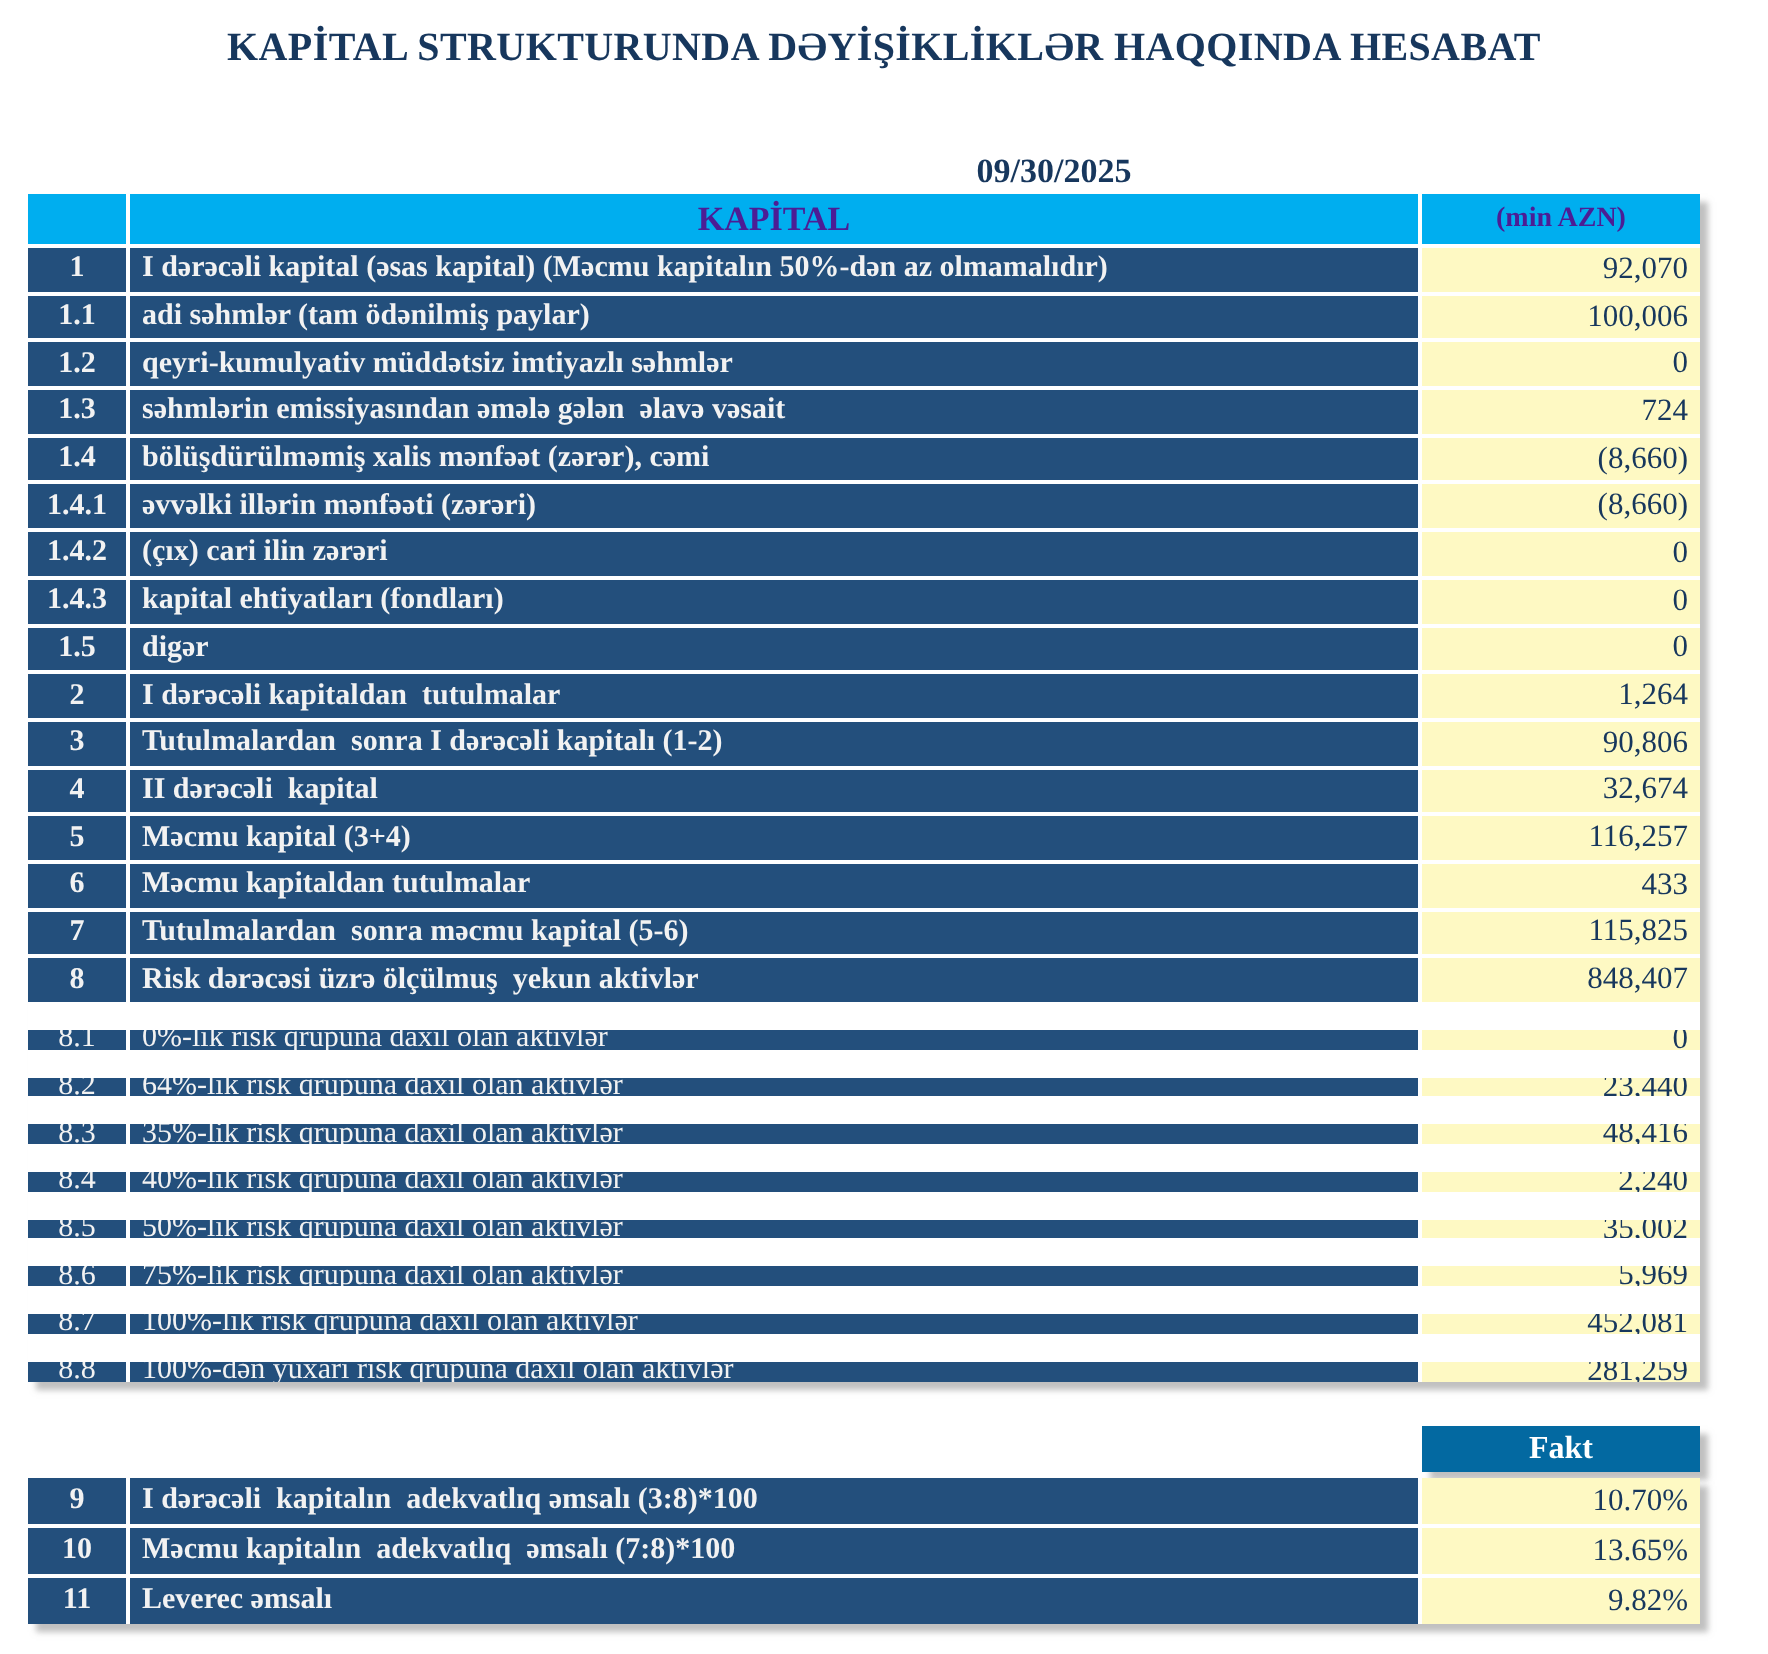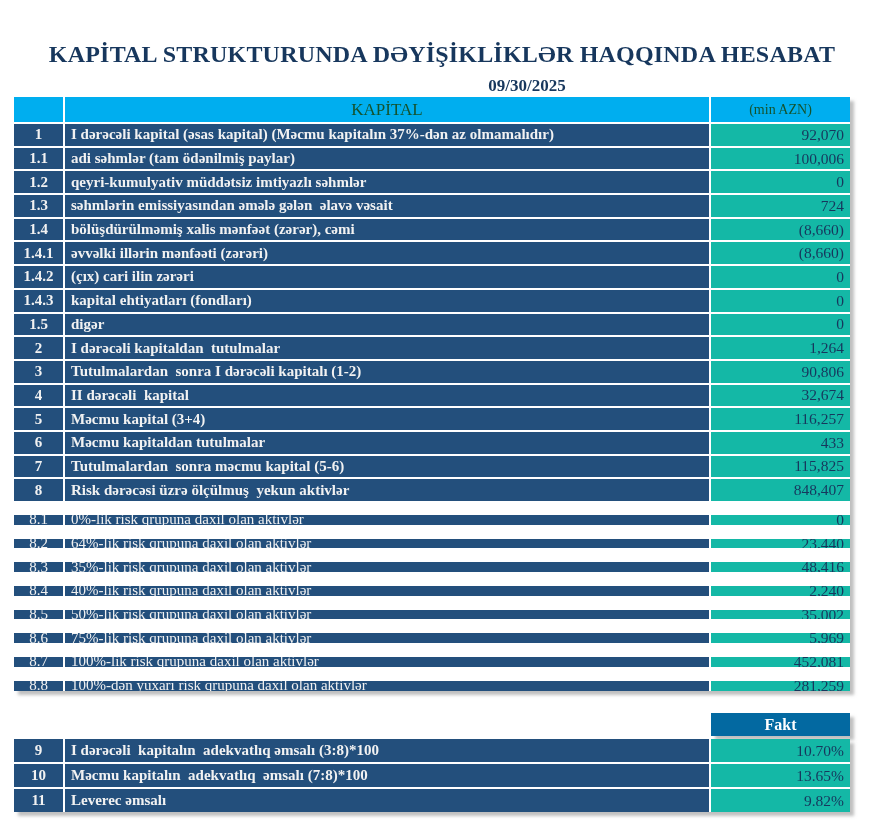--- a/index.html
+++ b/index.html
@@ -11,25 +11,24 @@
     height: 827px;
     background: #ffffff;
     overflow: hidden;
   }
   .report-title {
     position: absolute;
     top: 13px;
     left: 0;
     width: 884px;
     text-align: center;
-    font-size: 24px;
+    font-size: 20px;
     font-weight: bold;
     color: #17375D;
     letter-spacing: 0.2px;
-    margin-top: 28px;
   }
   .report-date {
     position: absolute;
     top: 76px;
     left: 85px;
     width: 884px;
     text-align: center;
     font-size: 17px;
     font-weight: bold;
     color: #17375D;
@@ -54,43 +53,43 @@
     grid-auto-rows: 23px;
     box-shadow: 4px 4px 3px rgba(140,140,140,0.55);
   }
   .cell {
     display: flex;
     align-items: center;
     overflow: hidden;
   }
   .head-cell {
     background: #00AEEF;
-    color: #14532d;
-    font-weight: normal;
+    color: #4c1d95;
+    font-weight: bold;
     justify-content: center;
     font-size: 17px;
   }
   .head-unit { font-size: 14px; }
   .num-cell {
     background: #234F7C;
     color: #F2F2F2;
     font-weight: bold;
     justify-content: center;
     font-size: 15px;
   }
   .label-cell {
     background: #234F7C;
     color: #F2F2F2;
     font-weight: bold;
     padding-left: 6px;
     font-size: 15px;
     white-space: pre;
   }
   .value-cell {
-    background: #14b8a6;
+    background: #fef9c3;
     color: #17375D;
     justify-content: flex-end;
     padding-right: 6px;
     font-size: 15.5px;
     font-weight: normal;
   }
   .regular { font-weight: normal; margin-top: 12px; }
   .fakt-header {
     position: absolute;
     left: 711px;
@@ -114,21 +113,21 @@
 
   <div class="report-title">KAPİTAL STRUKTURUNDA DƏYİŞİKLİKLƏR HAQQINDA HESABAT</div>
   <div class="report-date">09/30/2025</div>
 
   <div class="tbl" id="capital-table">
     <div class="cell head-cell"></div>
     <div class="cell head-cell">KAPİTAL</div>
     <div class="cell head-cell head-unit">(min AZN)</div>
 
   <div class="cell num-cell">1</div>
-  <div class="cell label-cell">I dərəcəli kapital (əsas kapital) (Məcmu kapitalın 37%-dən az olmamalıdır)</div>
+  <div class="cell label-cell">I dərəcəli kapital (əsas kapital) (Məcmu kapitalın 50%-dən az olmamalıdır)</div>
   <div class="cell value-cell">92,070</div>
 
   <div class="cell num-cell">1.1</div>
   <div class="cell label-cell">adi səhmlər (tam ödənilmiş paylar)</div>
   <div class="cell value-cell">100,006</div>
 
   <div class="cell num-cell">1.2</div>
   <div class="cell label-cell">qeyri-kumulyativ müddətsiz imtiyazlı səhmlər</div>
   <div class="cell value-cell">0</div>
 

